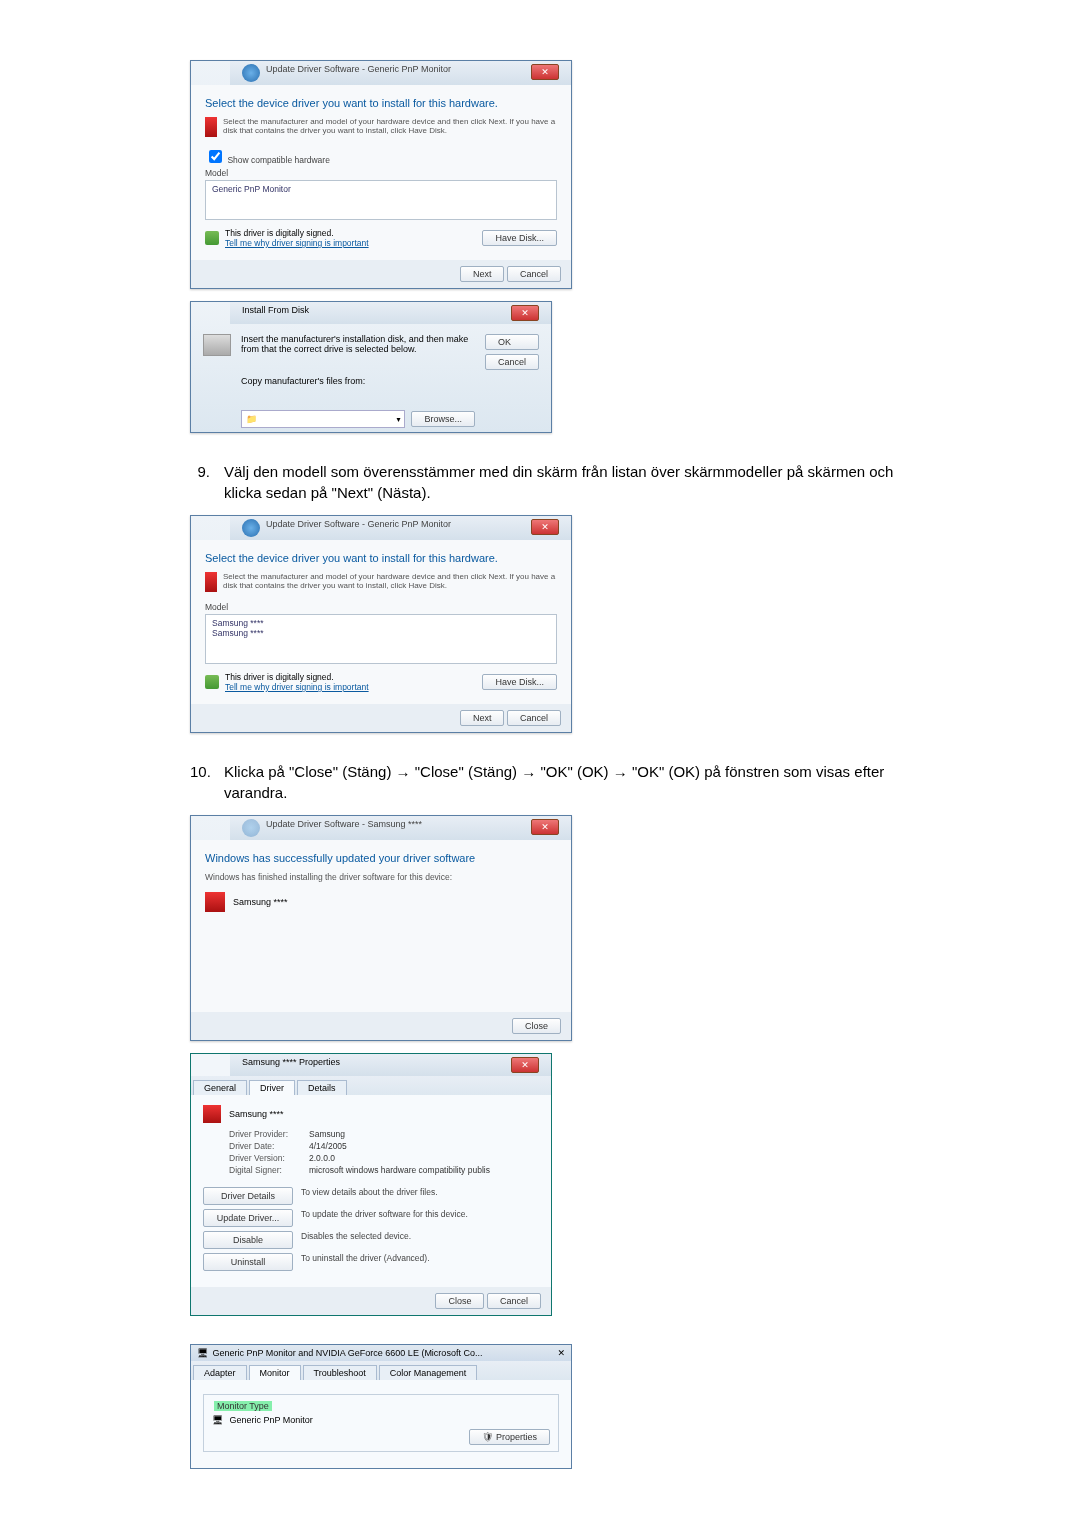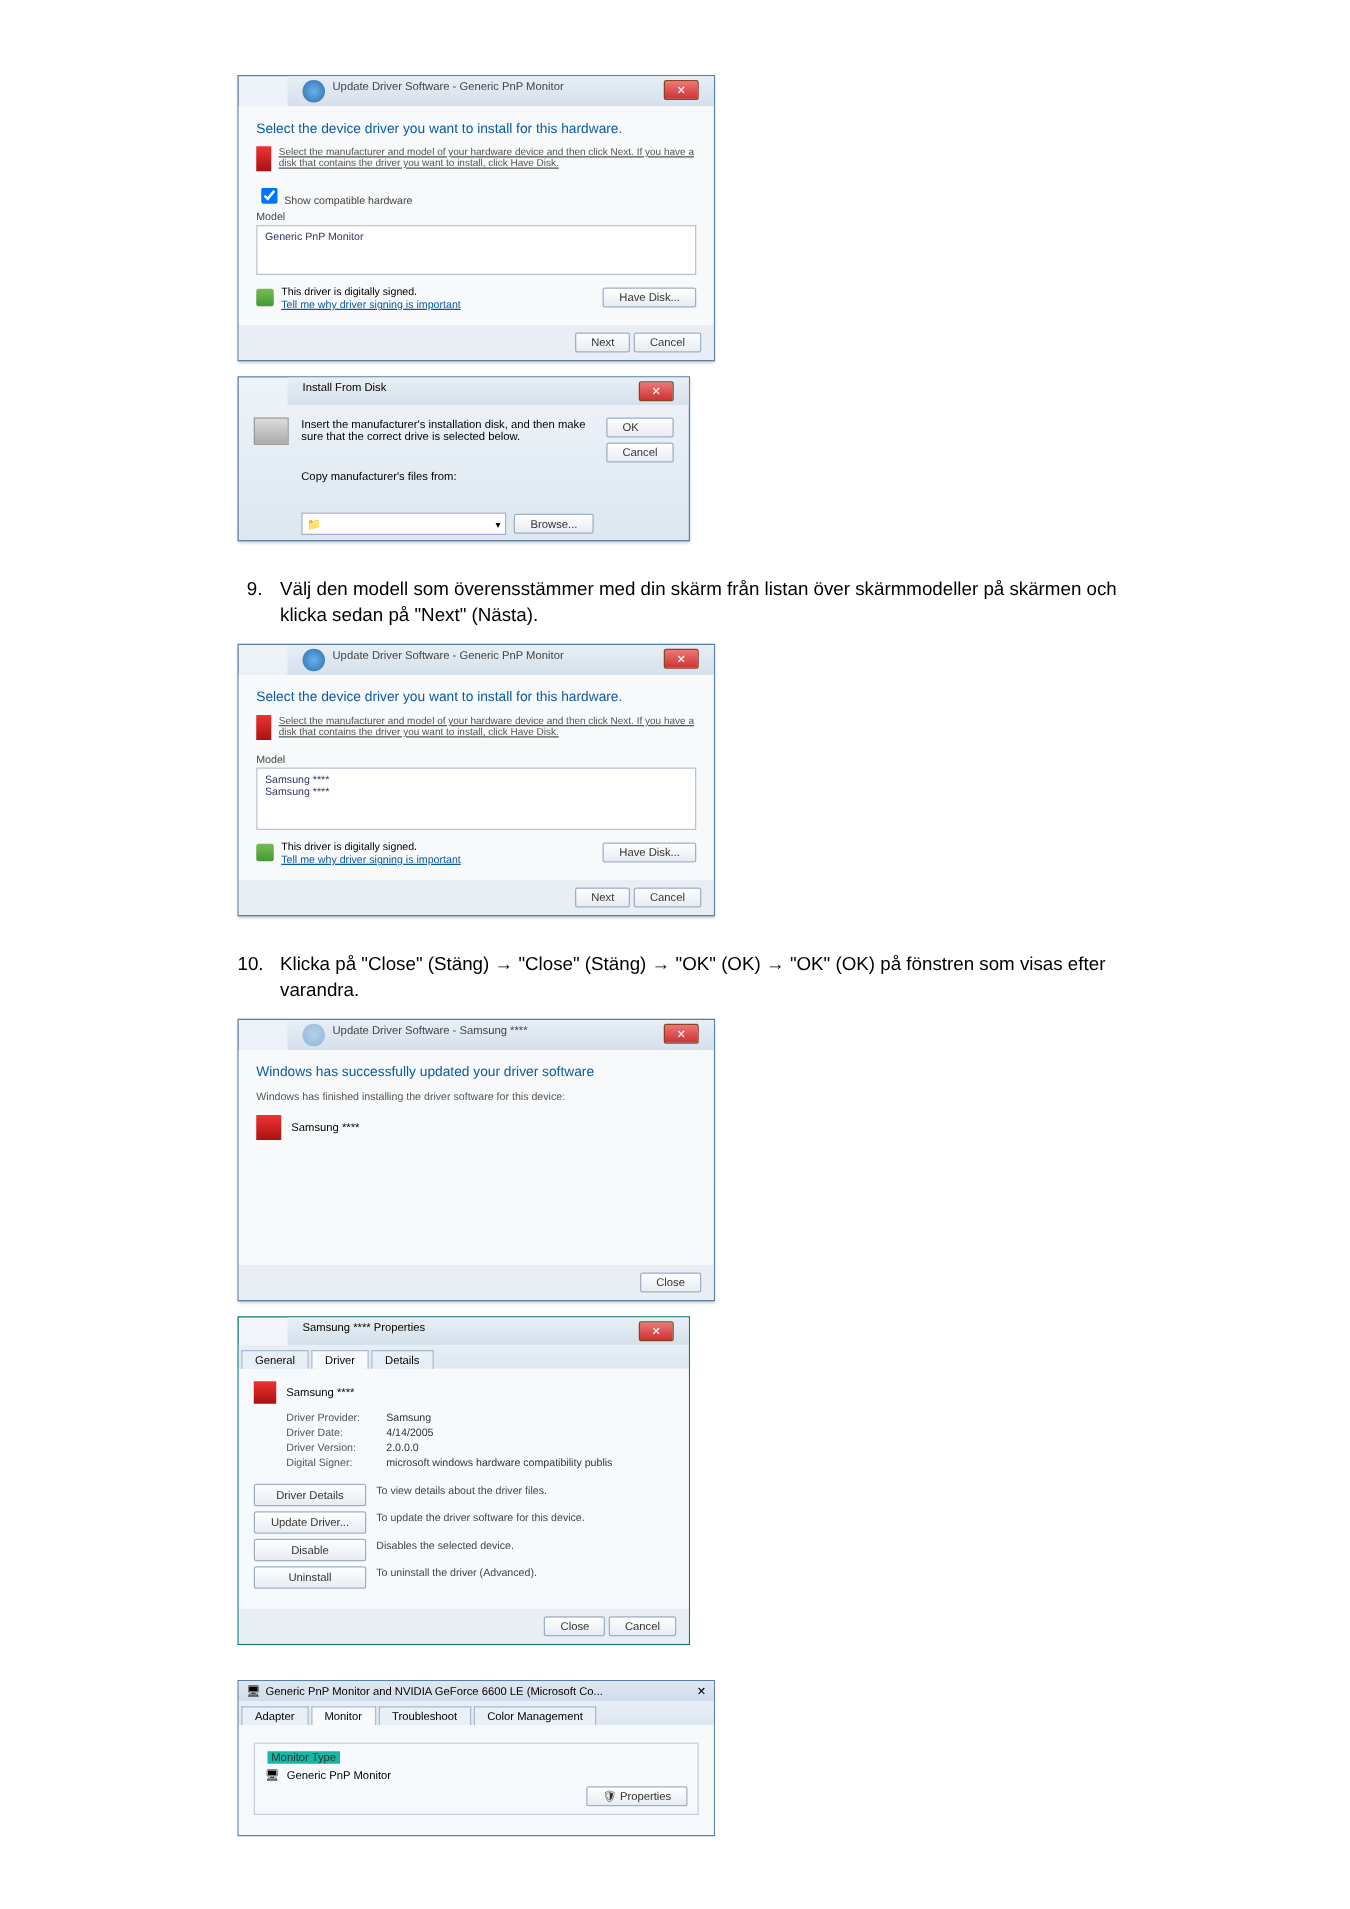--- a/index.html
+++ b/index.html
@@ -57,21 +57,21 @@
     border-radius: 50%;
     background: radial-gradient(#6ab0e8, #2a6fb0);
     margin-right: 6px;
   }
   .bc { color: #444; }
   .pane {
     background: #f7f9fb;
     padding: 10px 14px 12px;
   }
   .heading-blue { color: #0a5aa0; font-size: 11px; margin: 2px 0 8px; }
-  .hint-row { display: flex; gap: 6px; font-size: 8px; color: #555; margin-bottom: 10px; text-decoration: underline; }
+  .hint-row { display: flex; gap: 6px; font-size: 8px; color: #555; margin-bottom: 10px; }
   .red-sq { width: 20px; height: 20px; background: linear-gradient(#e33,#a11); }
   .checkrow { font-size: 8.5px; color: #444; margin: 2px 0; }
   .frame {
     border: 1px solid #b8c4d0;
     background: #fff;
     height: 32px;
     margin: 2px 0 8px;
     padding: 3px 6px;
     font-size: 8.5px;
     color: #336;
@@ -115,21 +115,21 @@
   .prop-btnrow .btn { width:88px; text-align:center; padding:3px 0;}
   .prop-btnrow .desc { font-size:8.5px; color:#444; flex:1; line-height:1.2;}
   .mt-dialog {
     width: 380px;
     border:1px solid #5b7fa5;
     background:#f2f6fa;
     font-size:9px;
   }
   .mt-title { padding:3px 6px; display:flex; align-items:center; background:linear-gradient(#e0e8f0,#cfdceb);}
   .group { border:1px solid #c4d0dd; margin:4px 0; padding:6px 8px;}
-  .group legend, .group-title { font-size:9px; color:#333; margin:-12px 16px 4px 2px; background:#14b8a6; padding:0 3px; display:inline-block;}
+  .group legend, .group-title { font-size:9px; color:#333; margin:-12px 16px 4px 2px; background:#86efac; padding:0 3px; display:inline-block;}
 </style>
 </head>
 <body>
 
 <div class="page">
 
   <div class="screenshots-row">
 
     <div class="win-dialog">
       <div class="titlebar">
@@ -166,21 +166,21 @@
     </div>
 
     <div class="win-dialog small">
       <div class="titlebar">
         <span>Install From Disk</span>
         <div class="close-x">✕</div>
       </div>
       <div class="ifd-body">
         <div class="disk-ic"></div>
         <div class="ifd-right">
-          <div>Insert the manufacturer's installation disk, and then make sure that the correct drive is selected below.</div>
+          <div>Insert the manufacturer's installation disk, and then make from that the correct drive is selected below.</div>
           <div style="margin-top:22px;">Copy manufacturer's files from:</div>
           <div class="copy-row">
             <div class="dd">
               <span style="color:#35a;">📁</span>
                 <span class="arrow">▾</span>
             </div>
             <span class="btn">Browse...</span>
           </div>
         </div>
         <div class="ifd-btncol">

